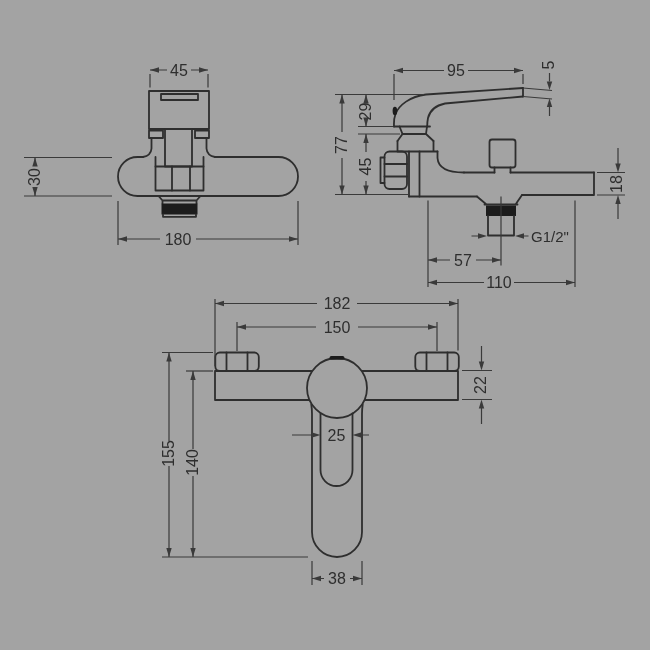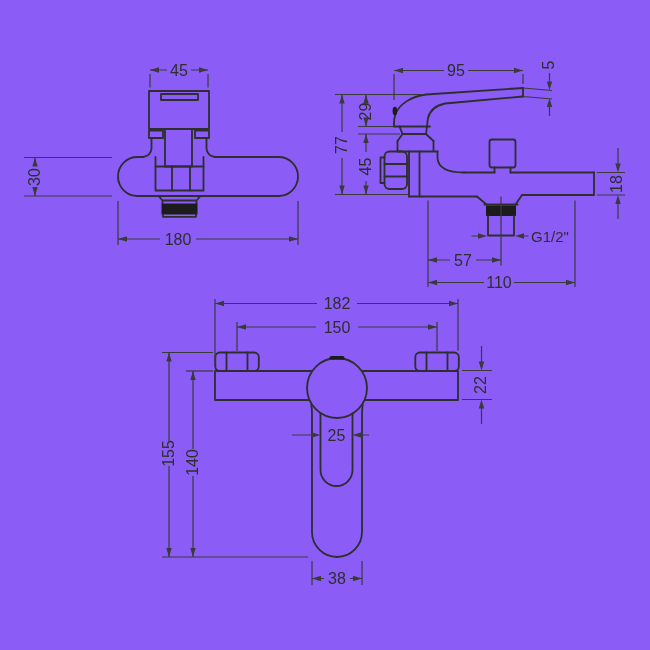--- a/index.html
+++ b/index.html
@@ -1,16 +1,16 @@
 <!DOCTYPE html>
 <html><head>
 <meta charset="utf-8">
 <style>
   html,body{margin:0;padding:0;background:#ffffff;}
-  .stage{width:650px;height:650px;background:#8b5cf6;position:relative;overflow:hidden;}
+  .stage{width:650px;height:650px;background:#a3a3a3;position:relative;overflow:hidden;}
   svg text{font-family:"Liberation Sans",sans-serif;font-size:16px;fill:#2e2e2e;}
   svg text.small{font-size:15px;}
   .obj{fill:none;stroke:#2e2e2e;stroke-width:1.8;stroke-linecap:round;stroke-linejoin:round;}
   .dim{fill:none;stroke:#3a3a3a;stroke-width:1.2;stroke-linecap:butt;}
   .arr{fill:#3a3a3a;stroke:none;}
   .solid{fill:#1c1c1c;stroke:none;}
 </style>
 </head>
 <body>
 

